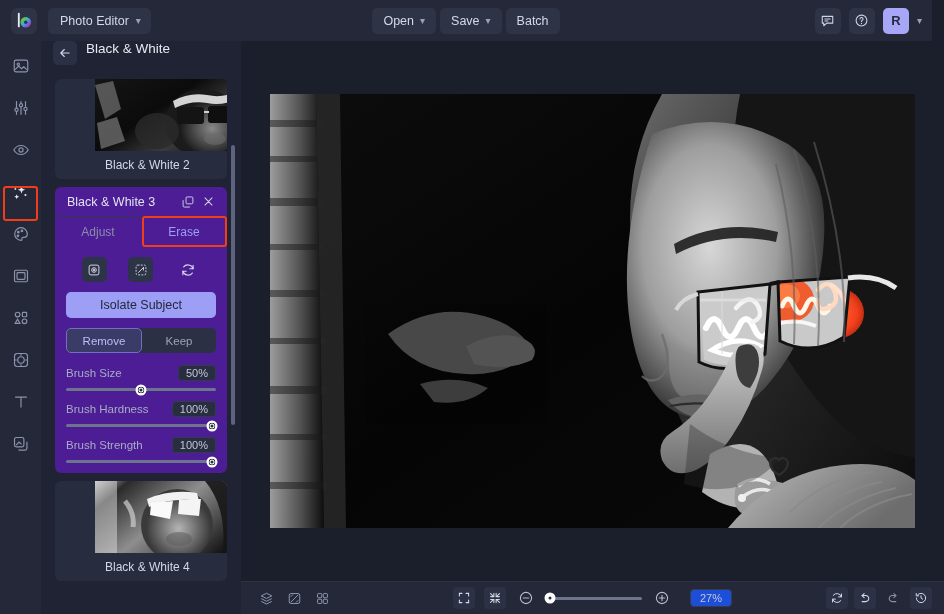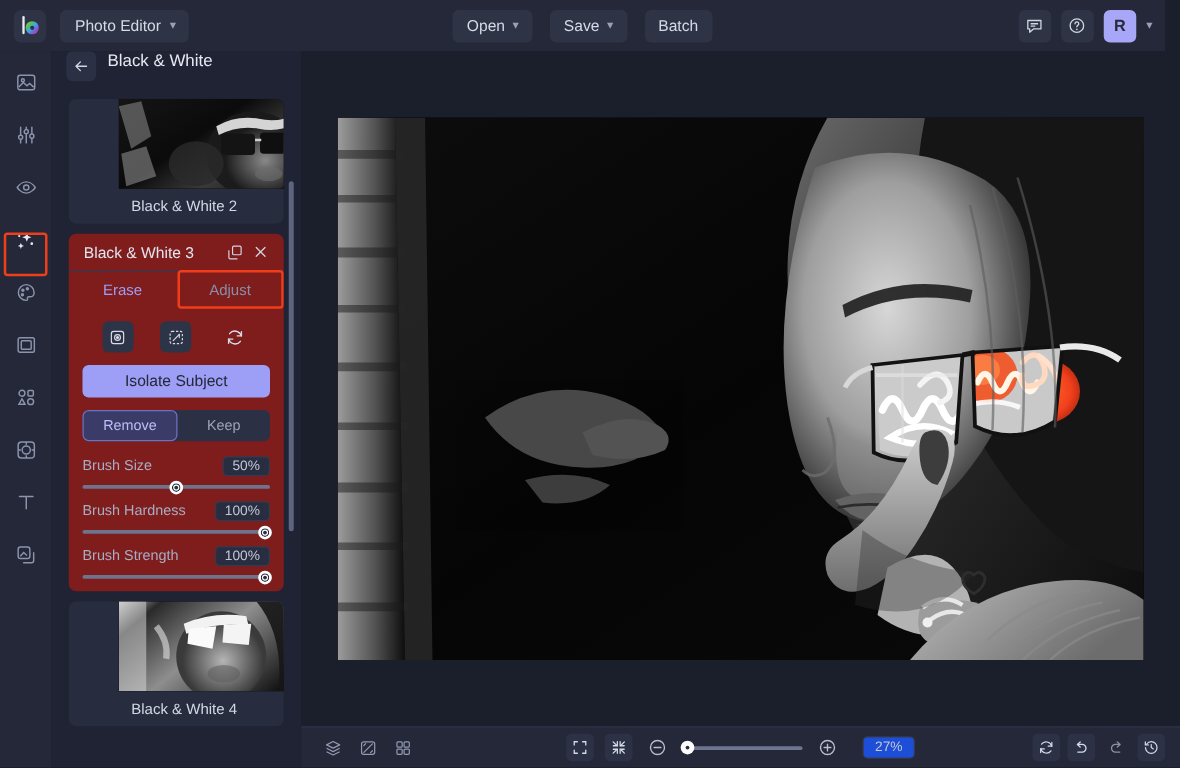--- a/index.html
+++ b/index.html
@@ -23,21 +23,21 @@
     background:#2e3346; display:flex; align-items:center; justify-content:center;
     flex:none;
   }
   .app-switch{
     margin-left:11px; height:26px; padding:0 10px 0 12px; border-radius:5px;
     background:#2e3346; display:flex; align-items:center; gap:7px;
     font-size:12.5px; color:#d6d9e6; cursor:pointer; flex:none;
   }
   .center-group{
     position:absolute; left:0; right:0; top:0; height:41px;
-    display:flex; align-items:center; justify-content:center; gap:14px;
+    display:flex; align-items:center; justify-content:center; gap:4px;
     pointer-events:none;
   }
   .center-group > *{ pointer-events:auto; }
   .tb-btn{
     height:26px; padding:0 11px; border-radius:5px; background:#2e3346;
     display:flex; align-items:center; gap:6px;
     font-size:12.5px; color:#d6d9e6; cursor:pointer; border:none;
     font-family:inherit;
   }
   .right-group{
@@ -104,21 +104,21 @@
   .layer-thumb{
     width:100%; height:72px; position:relative; overflow:hidden;
     background:#0a0a0c;
   }
   .layer-name{
     padding:7px 10px; font-size:12px; color:#d4d7e4;
   }
 
   
   .layer-active{
-    margin:0 14px 8px 14px; background:#7f1d1d; border-radius:6px; overflow:hidden;
+    margin:0 14px 8px 14px; background:#4c1d95; border-radius:6px; overflow:hidden;
   }
   .la-head{
     display:flex; align-items:center; height:30px; padding:0 9px 0 12px;
     border-bottom:1px solid #333951;
   }
   .la-title{ font-size:12.5px; color:#e2e4ee; flex:1; }
   .la-ic{ width:20px; height:20px; display:flex; align-items:center;
           justify-content:center; cursor:pointer; color:#d2d5e2; }
 
   .tabs{ display:flex; height:30px; position:relative; }
@@ -423,25 +423,25 @@
             </svg>
           </span>
           <span class="la-ic">
             <svg width="13" height="13" viewBox="0 0 20 20" fill="none" stroke="currentColor" stroke-width="1.6" stroke-linecap="round">
               <path d="M4.6 4.6l10.8 10.8M15.4 4.6L4.6 15.4"></path>
             </svg>
           </span>
         </div>
 
         <div class="tabs">
+          <div class="tab">
+            <span>Adjust</span>
+          </div>
           <div class="tab active">
             <span>Erase</span>
-          </div>
-          <div class="tab">
-            <span>Adjust</span>
           </div>
           <div class="tab-ring"></div>
         </div>
 
         <div class="tools-row">
           <div class="tool-btn">
             <svg width="14" height="14" viewBox="0 0 20 20" fill="none" stroke="currentColor" stroke-width="1.35">
               <rect x="3" y="3" width="14" height="14" rx="2.6"></rect>
               <circle cx="10" cy="10" r="3.3"></circle>
                 <circle cx="10" cy="10" r="1.1" fill="currentColor"></circle>

